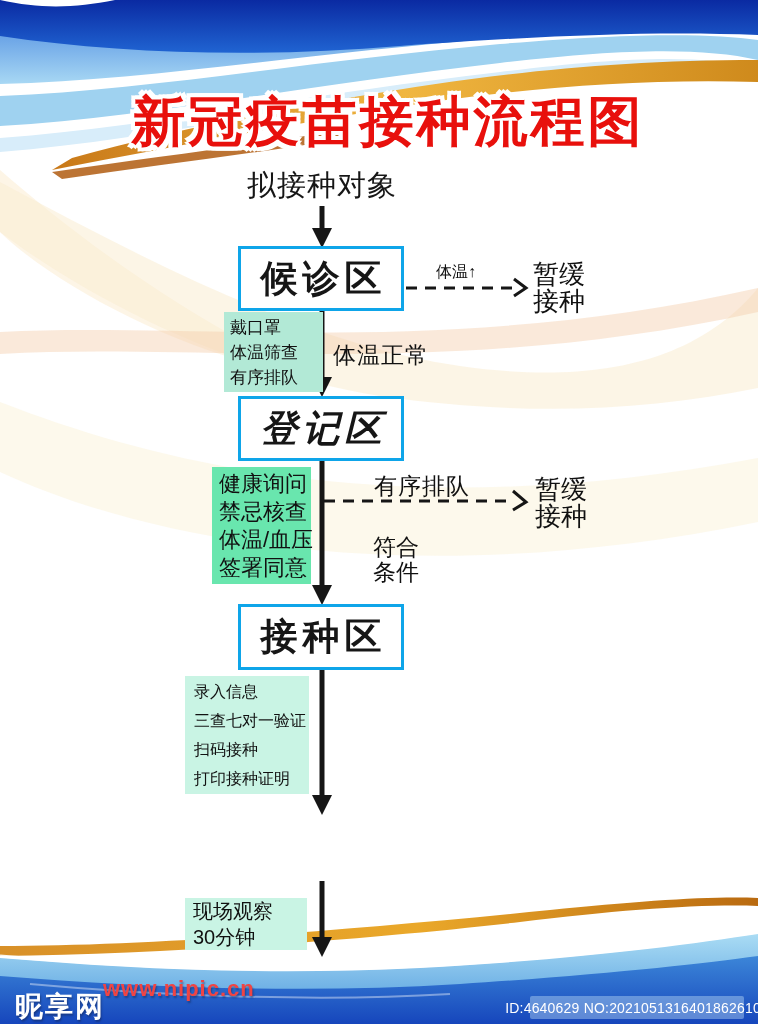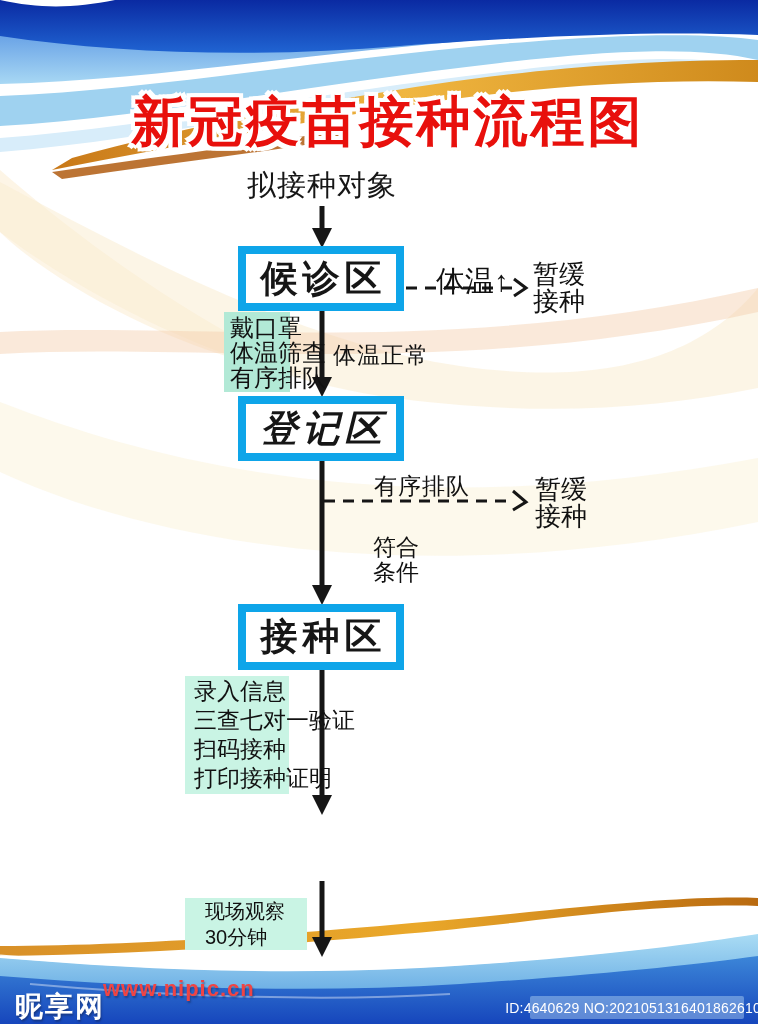--- a/index.html
+++ b/index.html
@@ -20,44 +20,44 @@
       -3px -3px 0 #fff, 3px -3px 0 #fff, -3px 3px 0 #fff, 3px 3px 0 #fff;
   }
 
   
   .start-label{
     position:absolute;left:222px;top:166px;width:200px;text-align:center;
     font-size:29px;font-weight:500;z-index:5;letter-spacing:1px;white-space:nowrap;
   }
   .flow-box{
     position:absolute;left:238px;width:166px;height:65px;box-sizing:border-box;
-    border:8px solid #0ea5e9;background:#fff;display:flex;align-items:center;justify-content:center;
+    border:3px solid #0ea5e9;background:#fff;display:flex;align-items:center;justify-content:center;
     font-size:37px;font-weight:600;letter-spacing:5px;z-index:5;padding-left:5px;
   }
   .box-waiting{top:246px;}
   .box-register{top:396px;font-style:italic;}
   .box-vaccinate{top:604px;height:66px;}
   .box-observe{top:814px;height:66px;}
 
   .note{
     position:absolute;z-index:5;box-sizing:border-box;font-weight:500;color:#111;
     display:flex;flex-direction:column;justify-content:center;
   }
   .note div{white-space:nowrap;}
-  .note-1{left:224px;top:312px;width:66px;height:80px;background:var(--note-mint,#b2e9d6);
-          font-size:24px;line-height:25px;padding-left:6px;}
+  .note-1{left:224px;top:312px;width:99px;height:80px;background:var(--note-mint,#b2e9d6);
+          font-size:17px;line-height:25px;padding-left:6px;}
   .note-2{left:212px;top:467px;width:99px;height:117px;background:var(--note-green,#69e6ae);
           font-size:22px;line-height:28px;padding-left:7px;}
-  .note-3{left:185px;top:676px;width:104px;height:118px;background:var(--note-pale,#c9f4e4);
-          font-size:23px;line-height:29px;padding-left:9px;}
+  .note-3{left:185px;top:676px;width:124px;height:118px;background:var(--note-pale,#c9f4e4);
+          font-size:16px;line-height:29px;padding-left:9px;}
   .note-4{left:185px;top:898px;width:122px;height:52px;background:var(--note-pale,#c9f4e4);
-          font-size:20px;line-height:26px;padding-left:20px;}
+          font-size:20px;line-height:26px;padding-left:8px;}
 
   .edge-label{position:absolute;z-index:5;font-weight:500;white-space:nowrap;color:#111;}
-  .lbl-temp-up{left:436px;top:262px;font-size:29px;}
+  .lbl-temp-up{left:436px;top:262px;font-size:16px;}
   .lbl-defer-1{left:533px;top:261px;font-size:26px;line-height:27px;}
   .lbl-temp-normal{left:333px;top:340px;font-size:23px;letter-spacing:1px;}
   .lbl-not-qualified{left:374px;top:471px;font-size:23px;letter-spacing:1px;}
   .lbl-defer-2{left:535px;top:476px;font-size:26px;line-height:27px;}
   .lbl-qualified{left:325px;top:535px;font-size:23px;line-height:25px;padding-left:48px;}
 
   
   .footer-logo-cn{
     position:absolute;left:15px;top:988px;z-index:7;color:#fff;font-size:28px;font-weight:800;
     letter-spacing:2px;text-shadow:1px 2px 2px rgba(20,40,90,.55);
@@ -165,20 +165,26 @@
 
   <div class="flow-box box-waiting">候诊区</div>
   <div class="flow-box box-register">登记区</div>
   <div class="flow-box box-vaccinate">接种区</div>
 
   <div class="note note-1">
     <div>戴口罩</div>
     <div>体温筛查</div>
     <div>有序排队</div>
   </div>
+  <div class="note note-2">
+    <div>健康询问</div>
+    <div>禁忌核查</div>
+    <div>体温/血压</div>
+    <div>签署同意</div>
+  </div>
   <div class="note note-3">
     <div>录入信息</div>
     <div>三查七对一验证</div>
     <div>扫码接种</div>
     <div>打印接种证明</div>
   </div>
   <div class="note note-4">
     <div>现场观察</div>
     <div>30分钟</div>
   </div>

